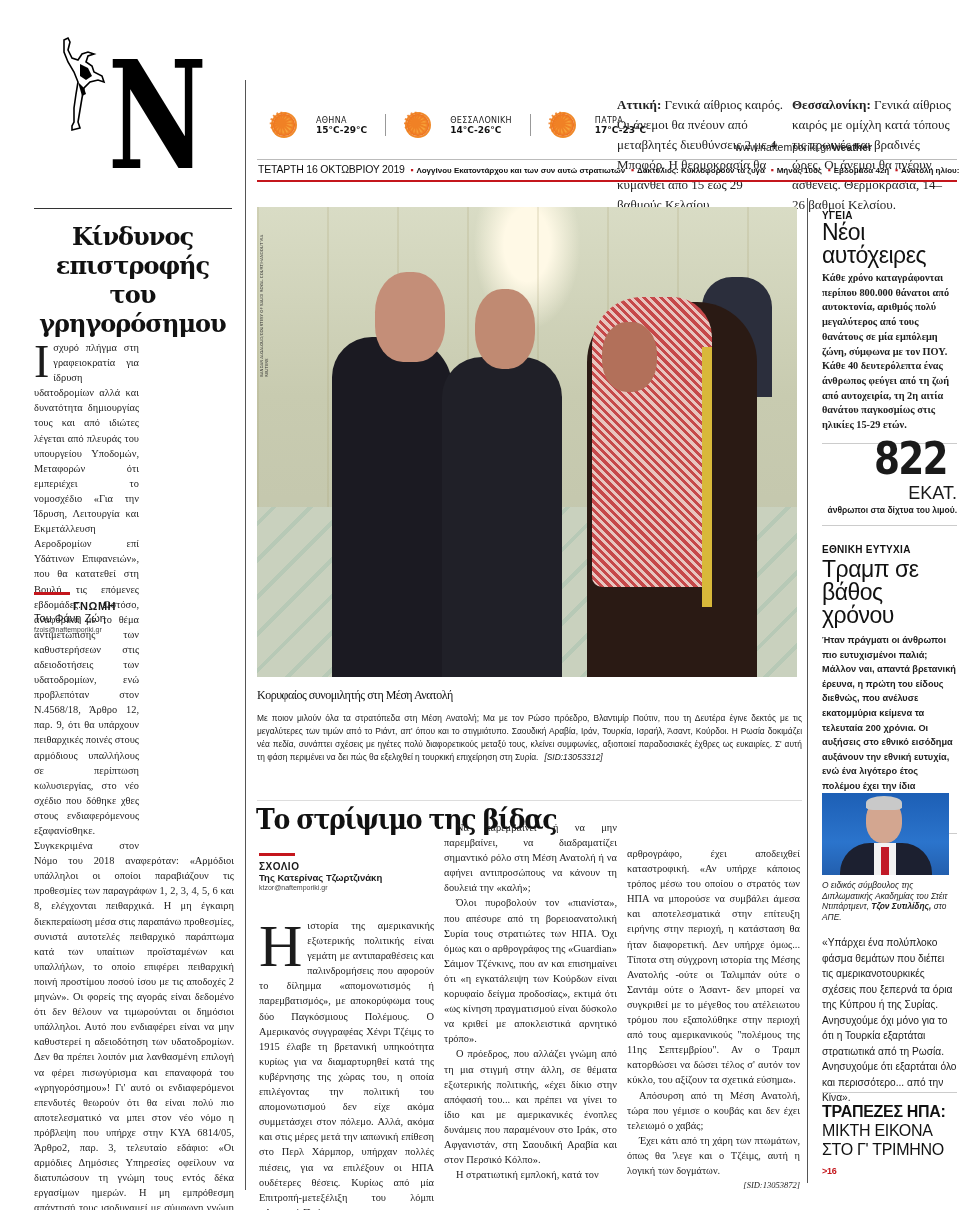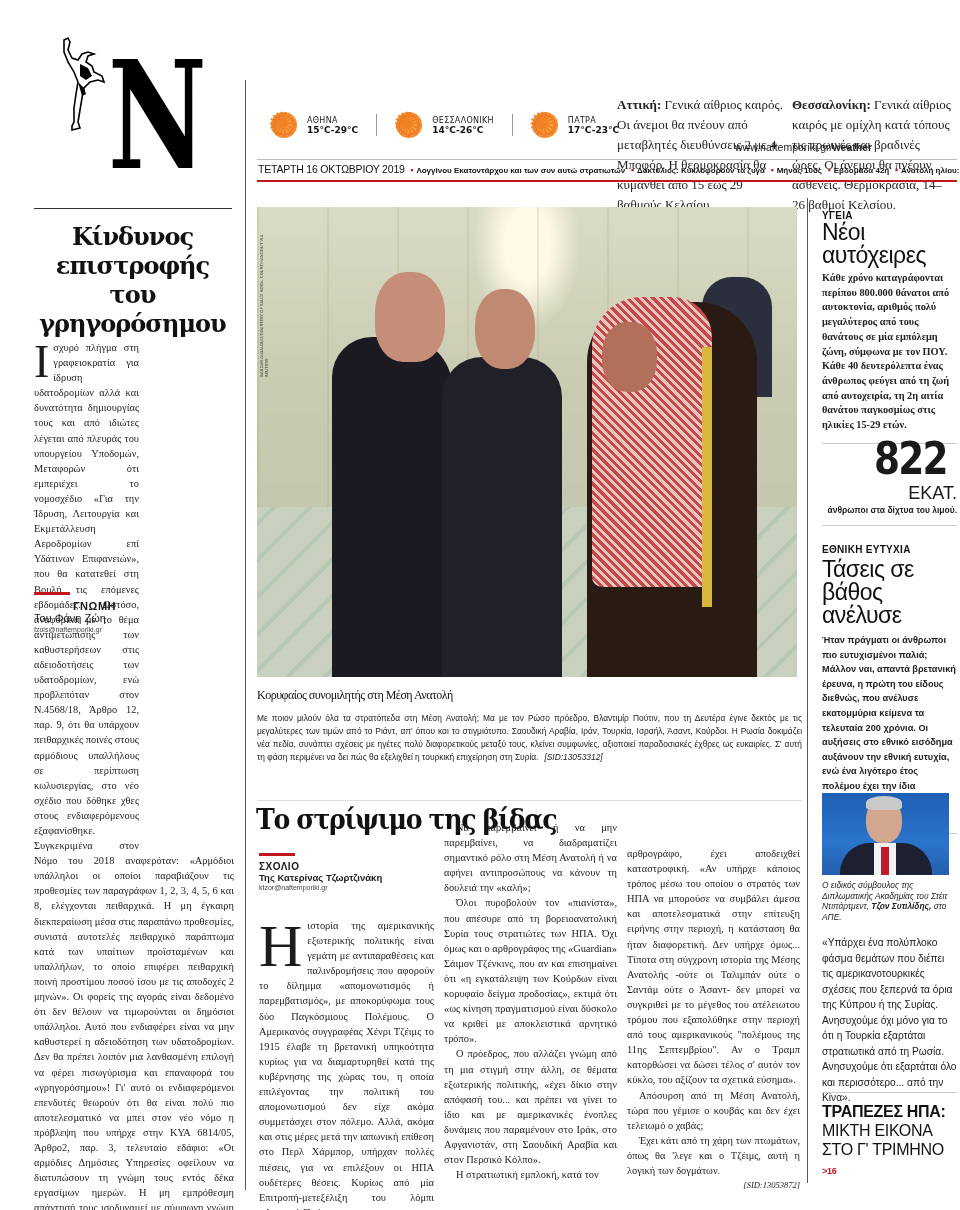--- a/index.html
+++ b/index.html
@@ -8,21 +8,21 @@
 
   .abs { position: absolute; }
   .hermes { left: 58px; top: 36px; width: 56px; height: 110px; }
   .big-n { left: 108px; top: 40px; font-family: "DejaVu Serif", serif; font-weight: bold; font-size: 150px; line-height: 150px; letter-spacing: -4px; transform: scaleX(0.72); transform-origin: left top; color: #000; }
   .logo-rule { left: 34px; top: 208px; width: 198px; height: 1px; background: #333; }
   .vrule-left { left: 245px; top: 80px; width: 1px; height: 1110px; background: #555; }
   .vrule-right { left: 807px; top: 198px; width: 1px; height: 985px; background: #555; }
 
   
   .weather { left: 270px; top: 105px; height: 40px; display: flex; align-items: center; font-family: "DejaVu Sans", sans-serif; }
-  .wx-item { display: flex; align-items: center; gap: 9px; }
+  .wx-item { display: flex; align-items: center; gap: 18px; }
   .sun { width: 28px; height: 28px; position: relative; }
   .sun::before { content: ""; position: absolute; left: 3px; top: 3px; width: 22px; height: 22px; border-radius: 50%; background: radial-gradient(circle, #f7a33a 0 45%, #ec6b1c 70%); box-shadow: 0 0 0 2px #f08a2a; }
   .sun::after { content: "✺"; position: absolute; left: -2px; top: -6px; font-size: 32px; color: #ef7c22; opacity: .85; }
   .wx-city { font-size: 8px; letter-spacing: .3px; color: #222; }
   .wx-temp { font-size: 9px; font-weight: bold; color: #111; }
   .wx-sep { width: 1px; height: 22px; background: #999; margin: 0 18px; }
   .wx-text { font-family: Liberation Serif, serif; font-size: 13px; line-height: 20px; color: #222; }
   .wx-text b { font-weight: bold; }
   .wx-attica { left: 617px; top: 95px; width: 170px; }
   .wx-thess { left: 792px; top: 95px; width: 160px; }
@@ -236,21 +236,21 @@
   <div class="rc-rule" style="margin-top:10px"></div>
 </div>
 <div class="abs rc stat">
   <div class="stat-num">822</div>
   <div class="stat-unit">ΕΚΑΤ.</div>
   <div class="stat-sub">άνθρωποι στα δίχτυα του λιμού.</div>
   <div class="rc-rule" style="margin-top:10px"></div>
 </div>
 <div class="abs rc rc2">
   <div class="rc-kicker">ΕΘΝΙΚΗ ΕΥΤΥΧΙΑ</div>
-  <div class="rc-title" style="width:120px; margin-top:3px">Τάσεις σε βάθος ανέλυσε</div>
+  <div class="rc-title" style="width:120px; margin-top:3px">Τραμπ σε βάθος χρόνου</div>
   <div class="rc-body" style="margin-top:6px">Ήταν πράγματι οι άνθρωποι πιο ευτυχισμένοι παλιά; Μάλλον ναι, απαντά βρετανική έρευνα, η πρώτη του είδους διεθνώς, που ανέλυσε εκατομμύρια κείμενα τα τελευταία 200 χρόνια. Οι αυξήσεις στο εθνικό εισόδημα αυξάνουν την εθνική ευτυχία, ενώ ένα λιγότερο έτος πολέμου έχει την ίδια επίδραση με μια αύξηση του ΑΕΠ 30%.</div>
   <div class="rc-rule" style="margin-top:10px"></div>
 </div>
 <div class="abs portrait">
   <div class="suit"></div>
   <div class="shirt"></div>
   <div class="tie"></div>
   <div class="face"></div>
   <div class="hair"></div>
 </div>

